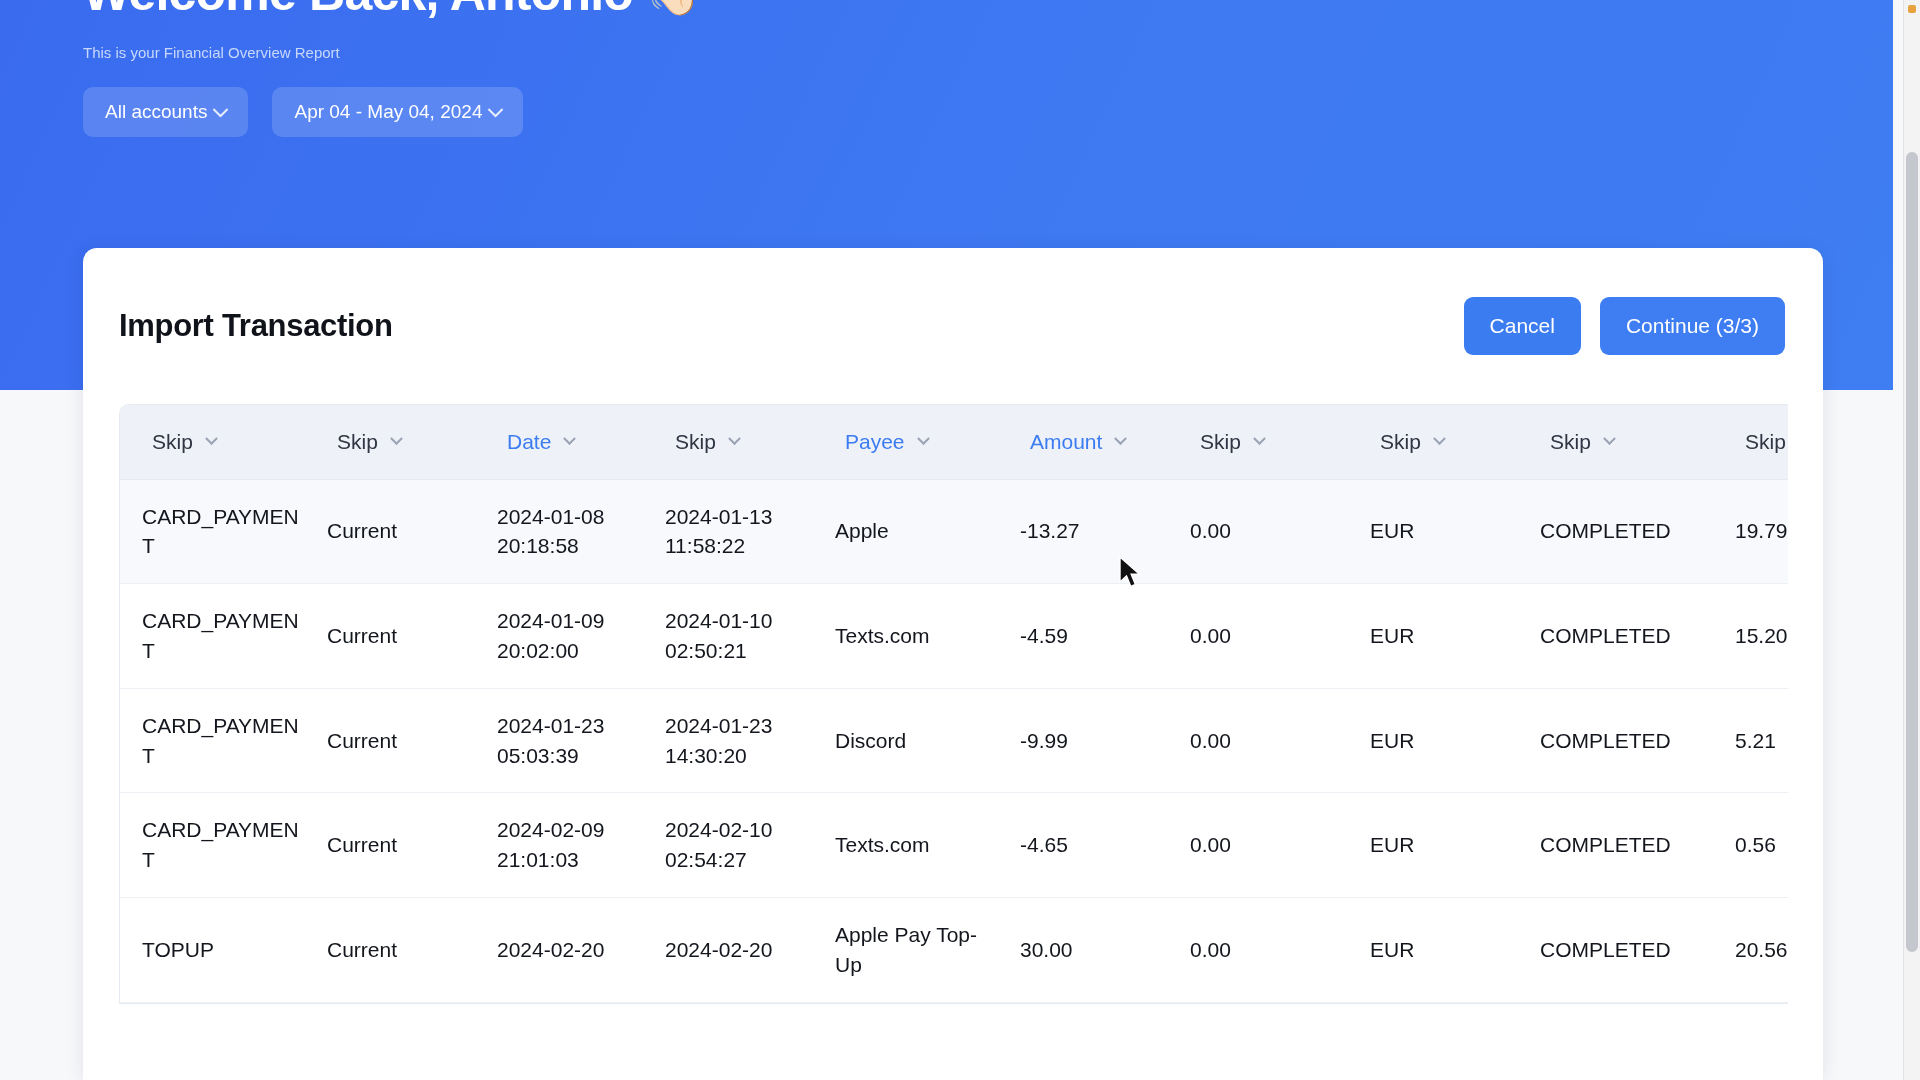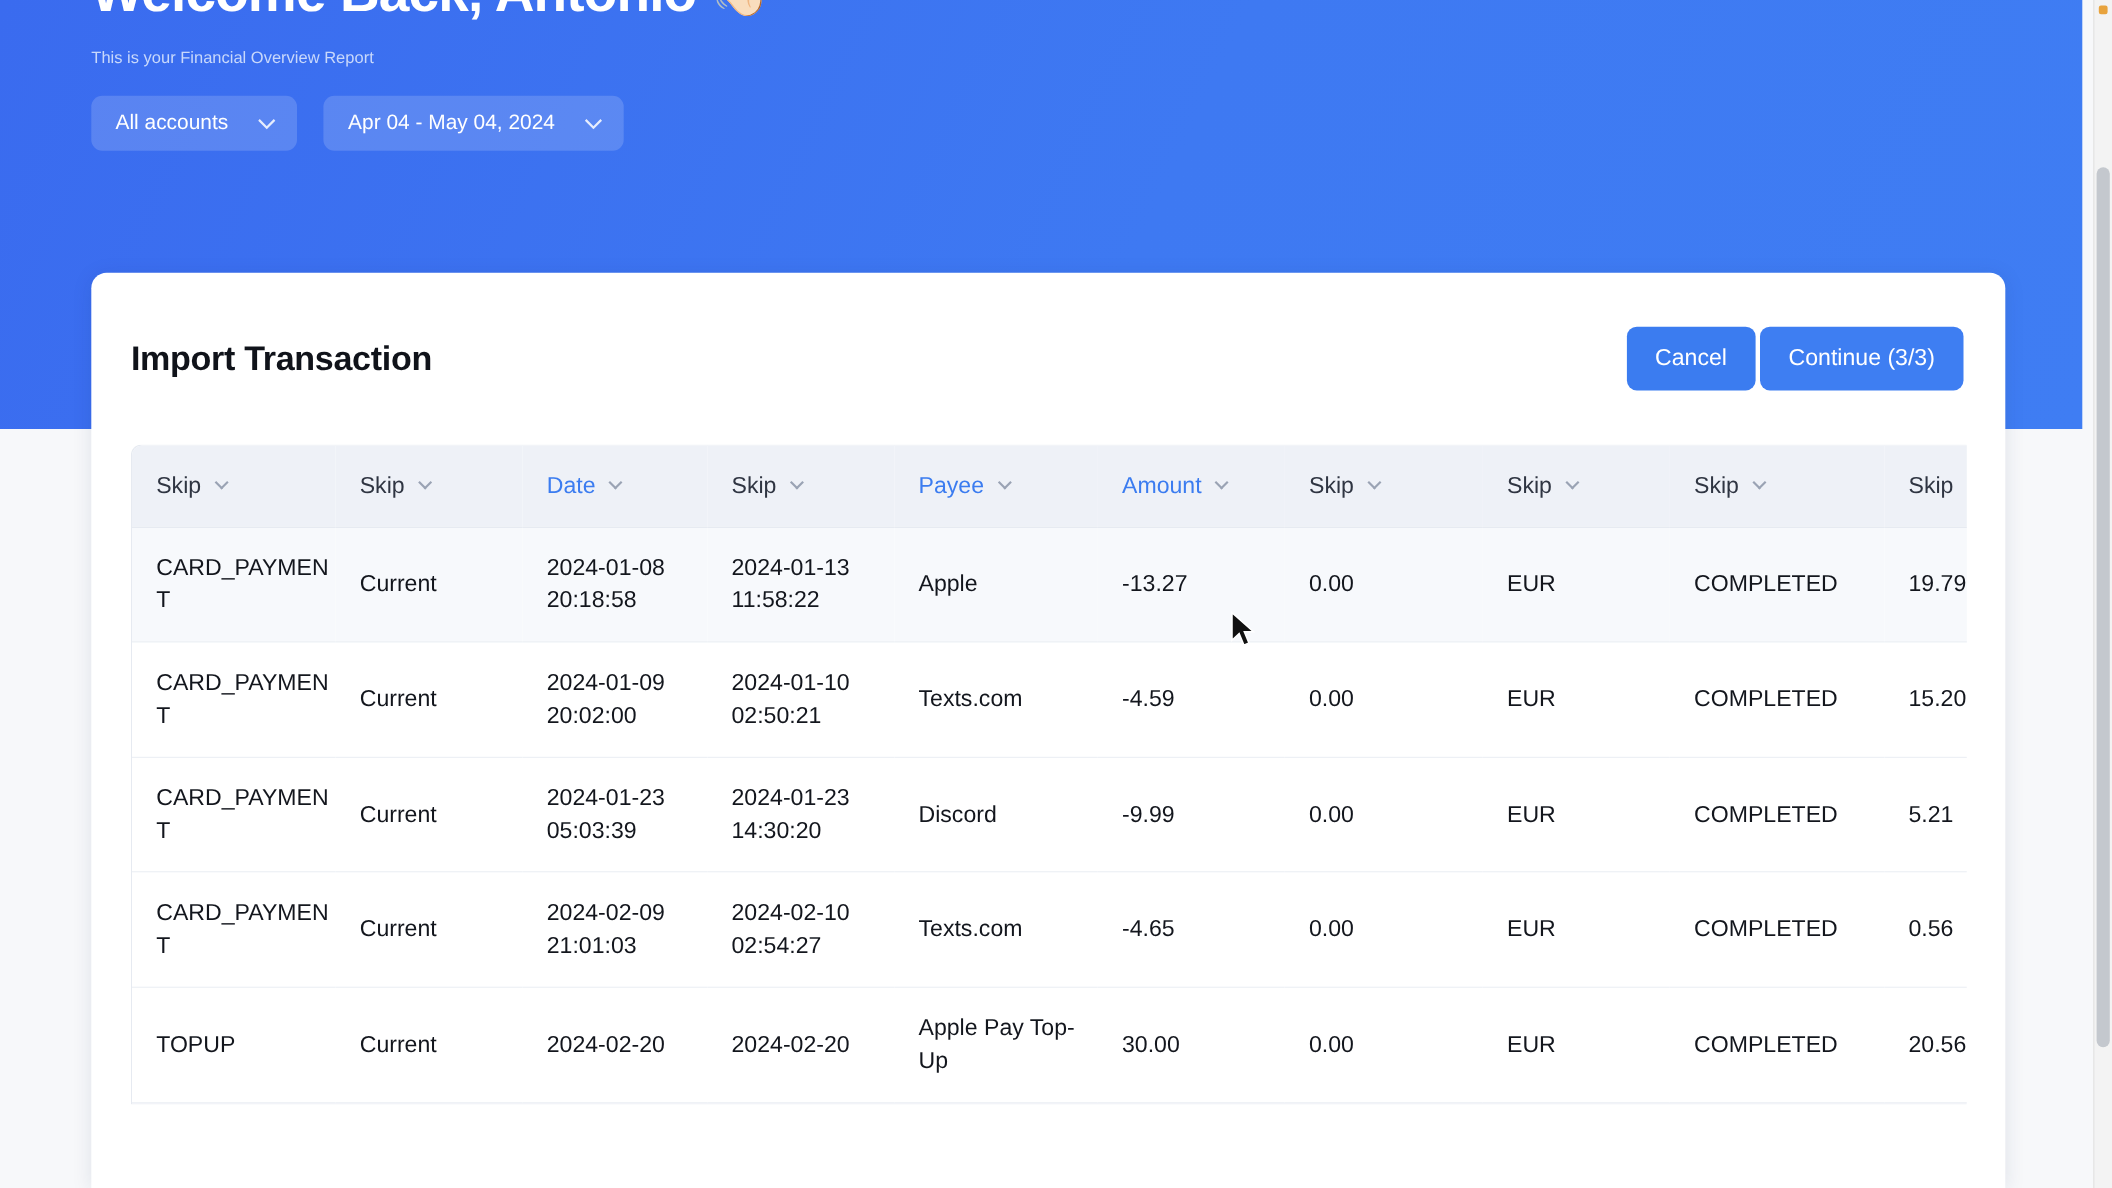--- a/index.html
+++ b/index.html
@@ -23,21 +23,21 @@
     letter-spacing: -0.8px; white-space: nowrap;
     display: flex; align-items: center; gap: 14px;
   }
   .wave { font-size: 44px; line-height: 1; }
   .subtitle {
     margin-top: 22px;
     font-size: 15px; color: #c8d8fb; font-weight: 400;
   }
   .filters { margin-top: 26px; display: flex; gap: 24px; }
   .pill {
-    height: 50px; display: flex; align-items: center; gap: 30px;
+    height: 50px; display: flex; align-items: center; gap: 8px;
     padding: 0 22px;
     background: rgba(255,255,255,0.16);
     border-radius: 10px;
     color: #ffffff; font-size: 19px;
     cursor: pointer; white-space: nowrap;
   }
   .chev {
     display: inline-block; width: 11px; height: 11px;
     border-right: 2px solid rgba(255,255,255,0.85);
     border-bottom: 2px solid rgba(255,255,255,0.85);
@@ -55,21 +55,21 @@
   }
   .card-head {
     height: 156px;
     display: flex; align-items: center; justify-content: space-between;
     padding: 0 38px 0 36px;
   }
   .card-title {
     font-size: 31px; font-weight: 700; color: #10131a;
     letter-spacing: -0.3px;
   }
-  .card-actions { display: flex; gap: 4px; }
+  .card-actions { display: flex; gap: 19px; }
   .btn {
     height: 58px; padding: 0 26px;
     border: none; border-radius: 9px;
     background: #3b7cf0; color: #fff;
     font-family: "Liberation Sans", sans-serif;
     font-size: 21px; font-weight: 400;
     cursor: pointer; white-space: nowrap;
   }
   .btn-continue { background: #3e7ef2; }
 
@@ -82,21 +82,21 @@
     border-radius: 10px 0 0 0;
     overflow: hidden;
   }
   table { border-collapse: collapse; width: 1800px; table-layout: fixed; }
   thead th {
     background: #eef1f7;
     height: 74px;
     text-align: left;
     font-size: 21px; font-weight: 400;
     color: #2f3542;
-    padding: 0 0 0 22px;
+    padding: 0 0 0 32px;
     vertical-align: middle;
     border-bottom: 1px solid #e6eaf1;
     cursor: pointer;
     margin-top: 20px;
   }
   .hdr { display: flex; align-items: center; gap: 14px; }
   .hdr.mapped .hdr-label { color: #3b7cf0; }
   .hdr-chev {
     display: inline-block; width: 9px; height: 9px;
     border-right: 2px solid #9aa3b4;

